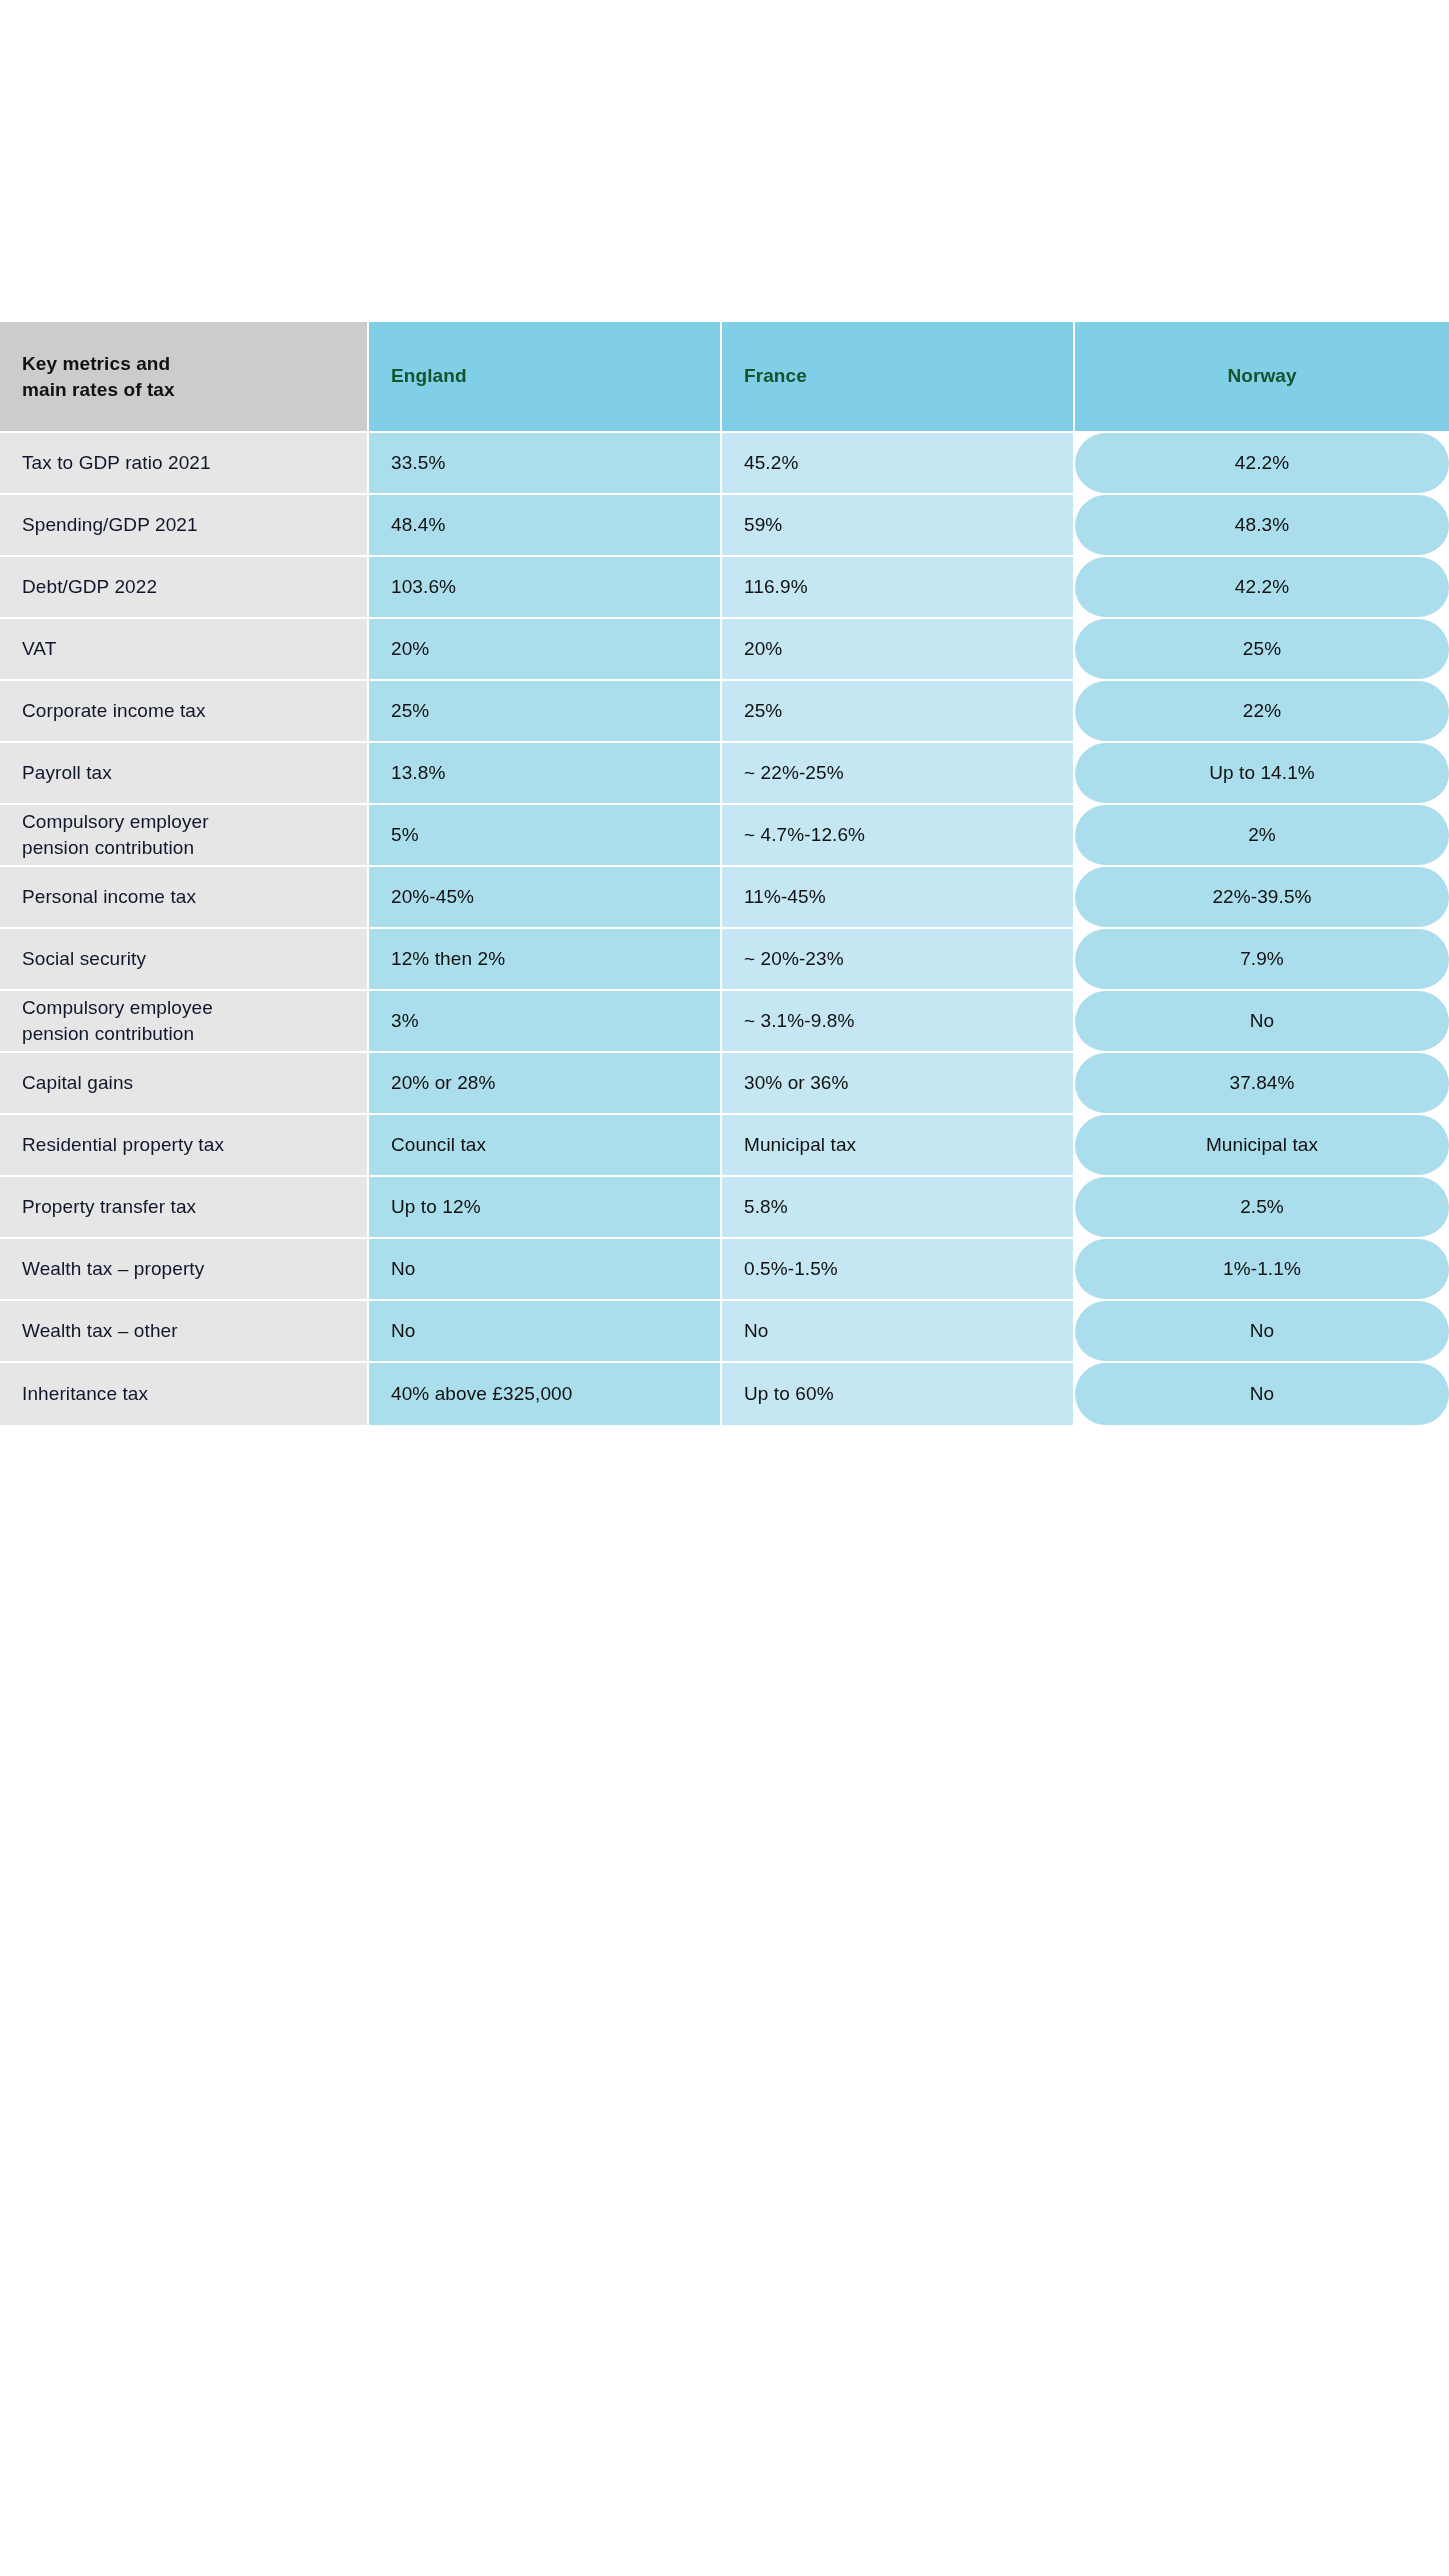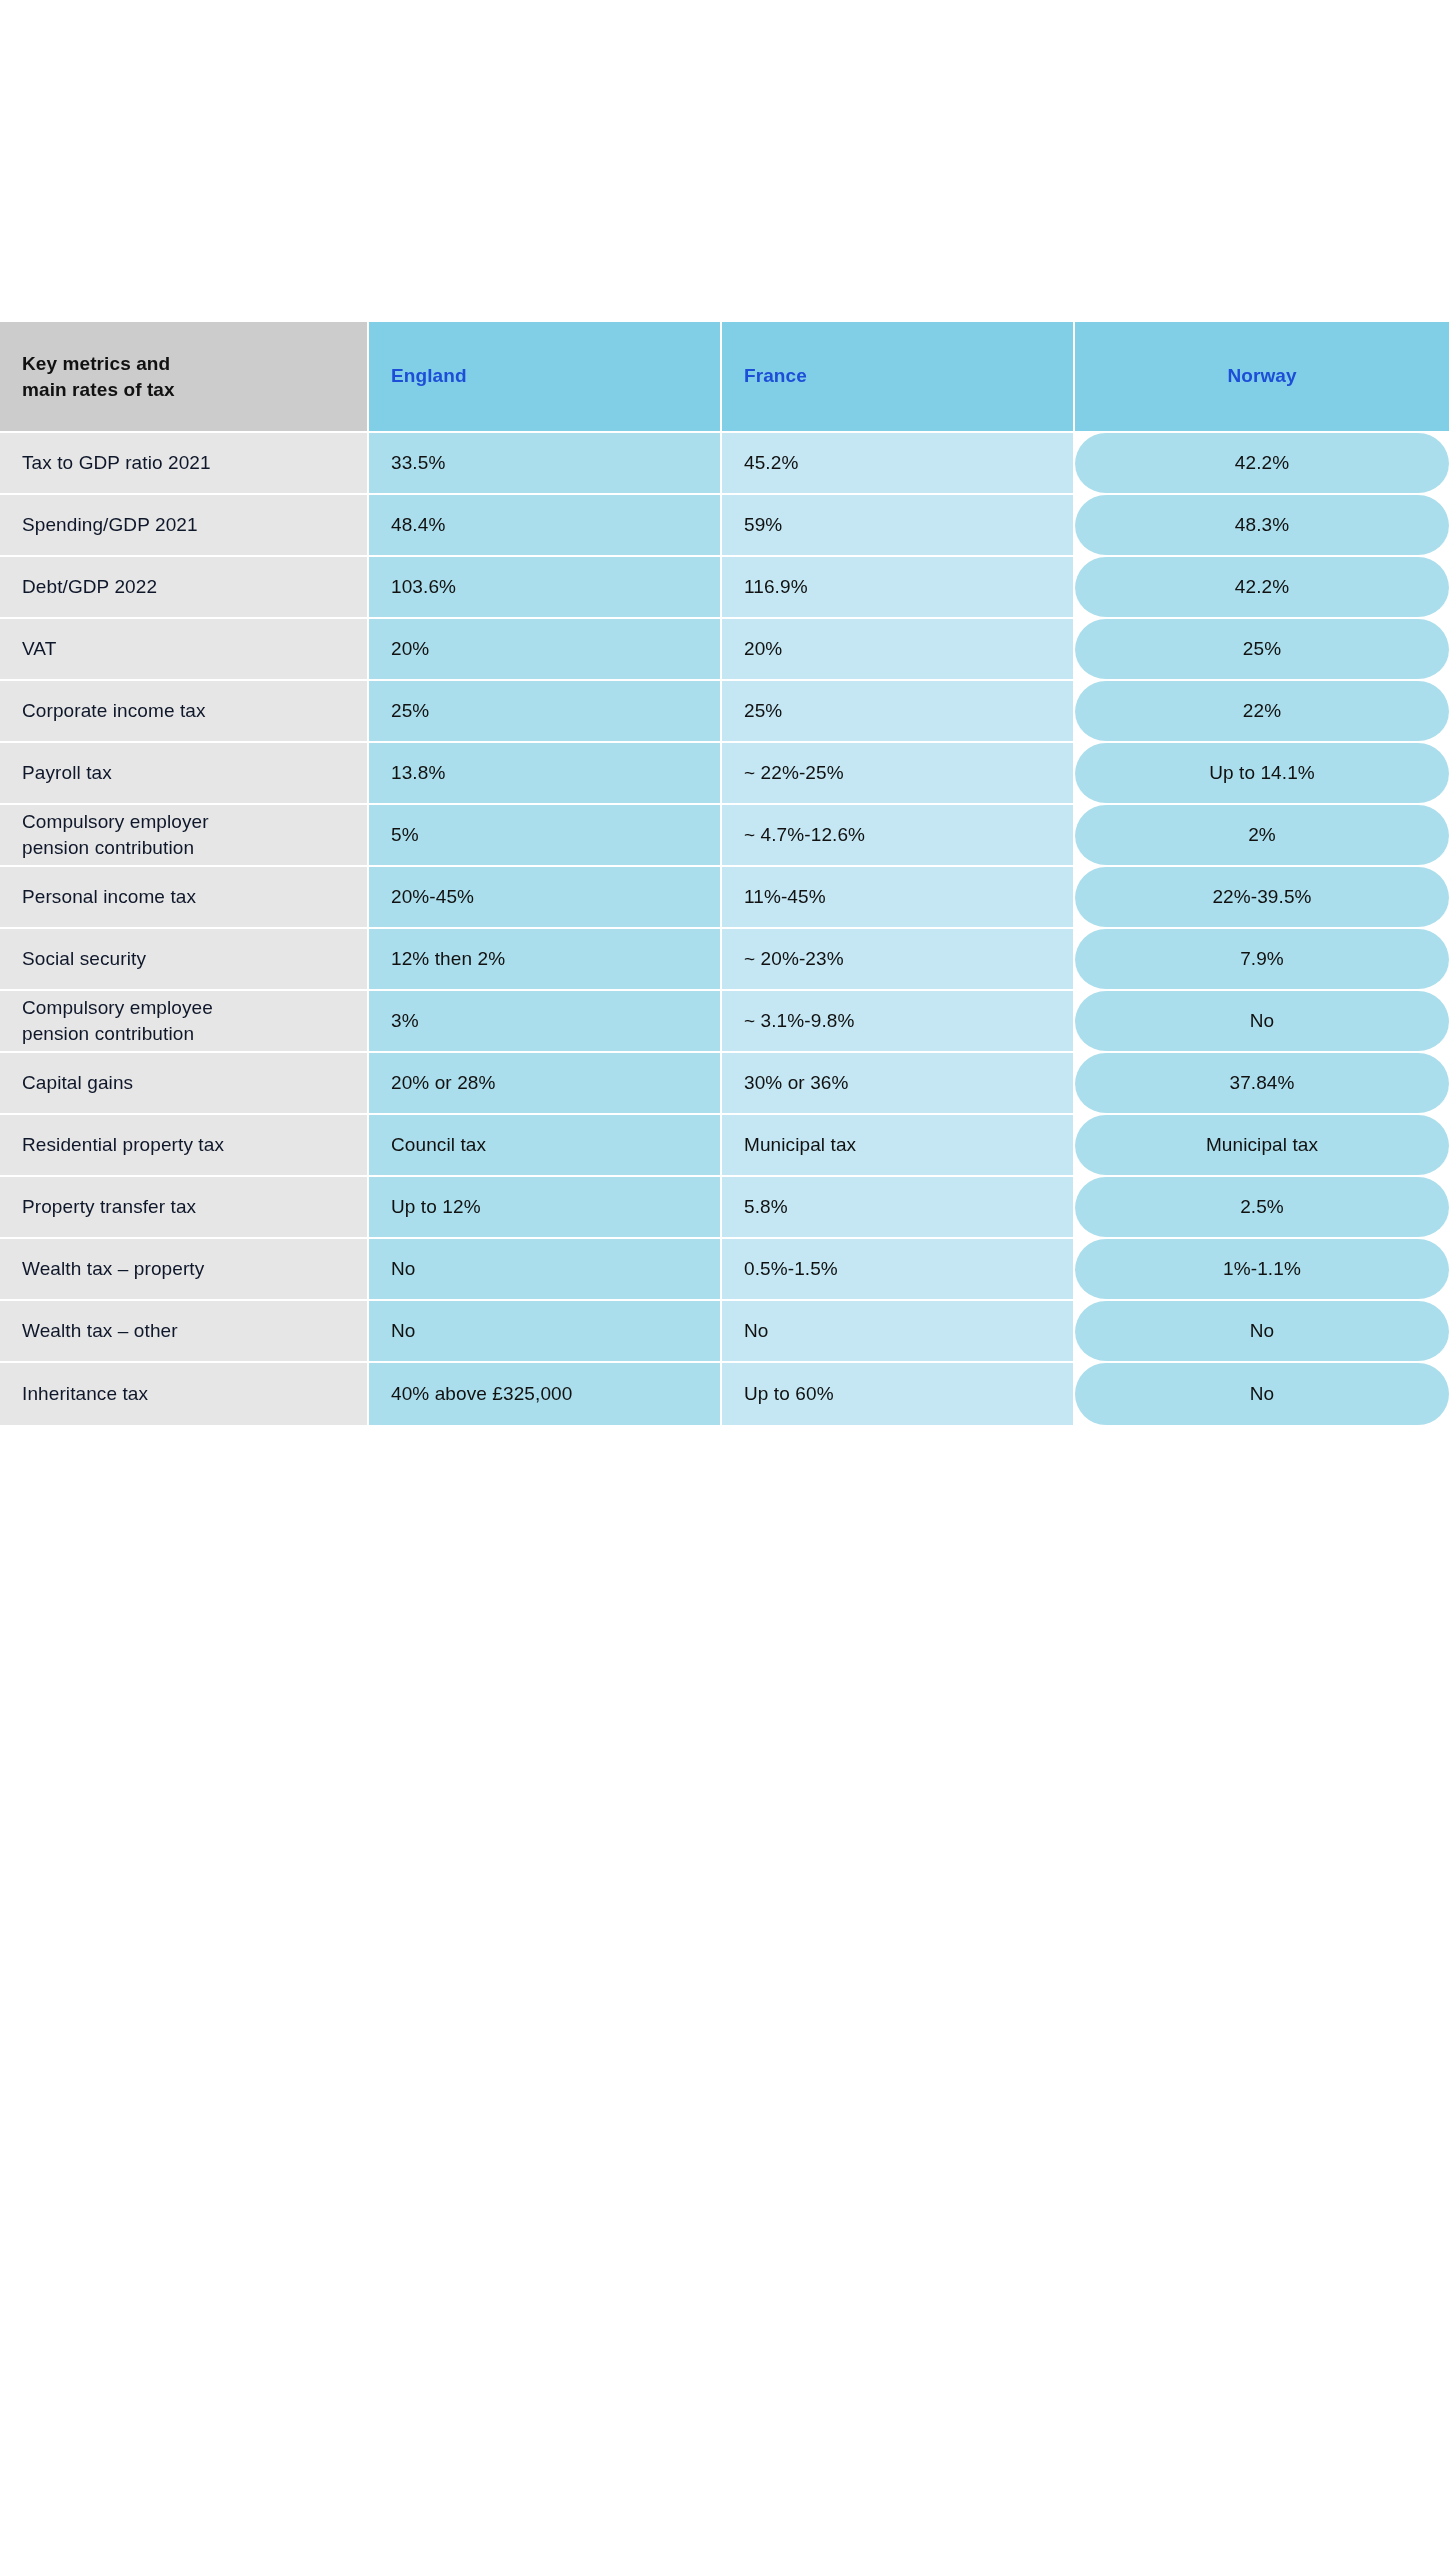--- a/index.html
+++ b/index.html
@@ -72,21 +72,21 @@
     letter-spacing: 0.1px;
   }
   th.h-label {
     background: #cccccc;
     color: #111111;
     font-weight: 700;
     line-height: 1.32;
   }
   th.h-country {
     background: #80cfe6;
-    color: #1d4ed8;
+    color: #14532d;
     font-weight: 600;
   }
 
   
   td.t-label {
     background: #e6e6e6;
     color: #0f172a;
     font-weight: 600;
     letter-spacing: 0.05px;
   }

